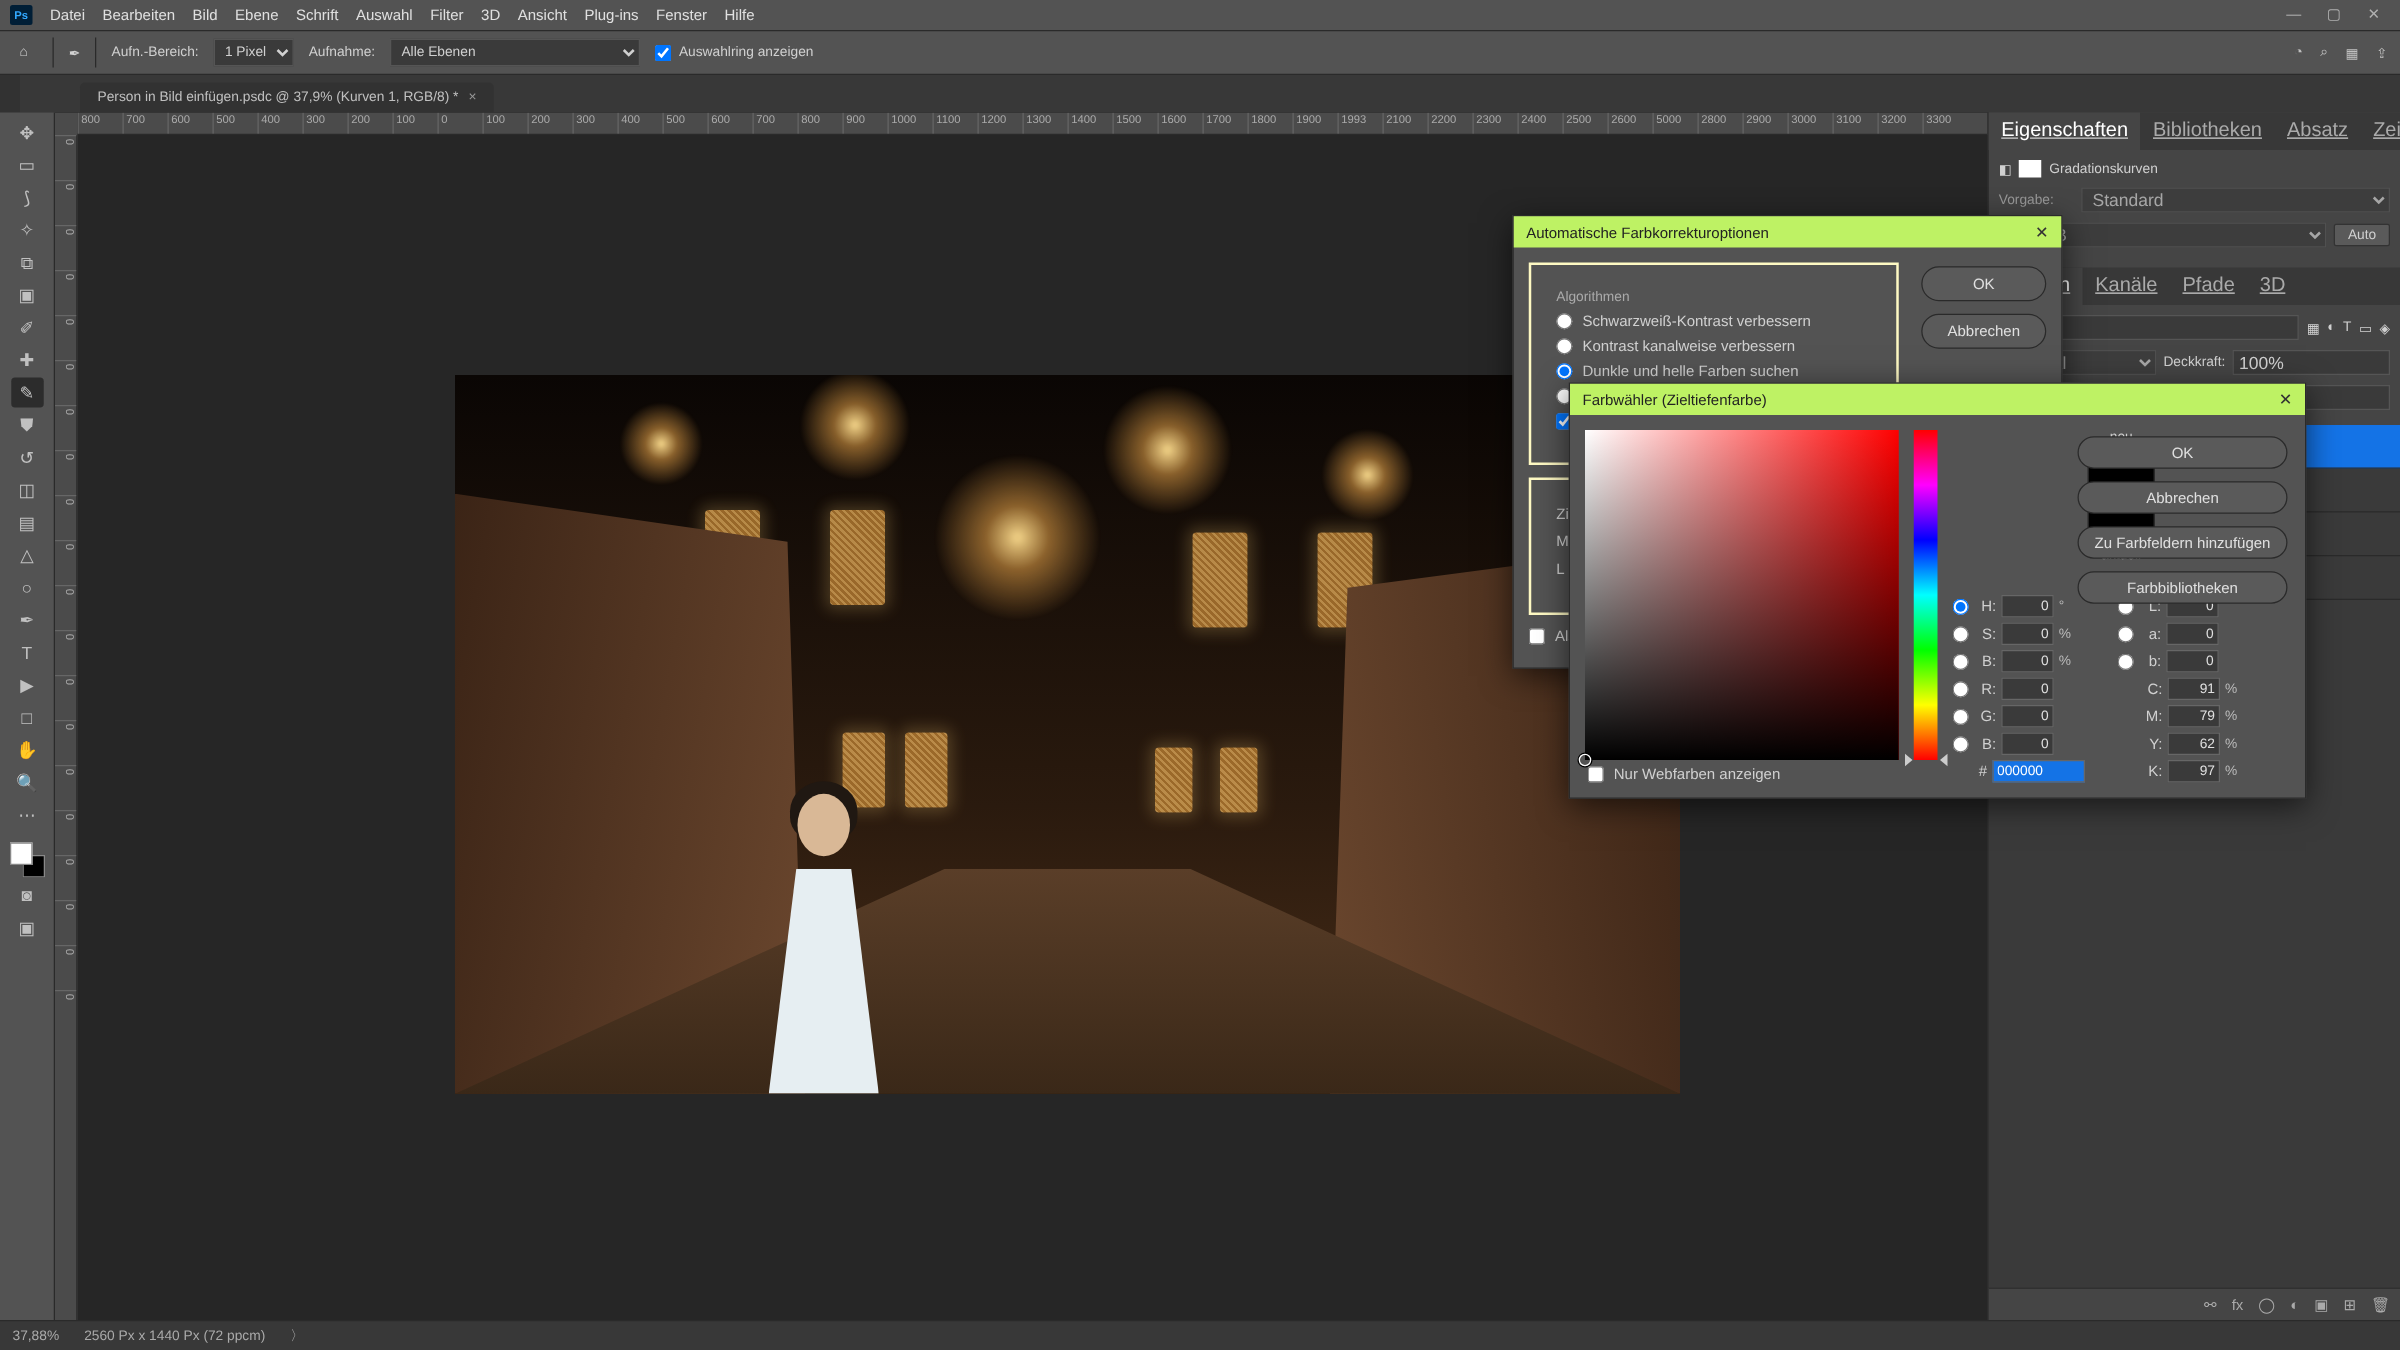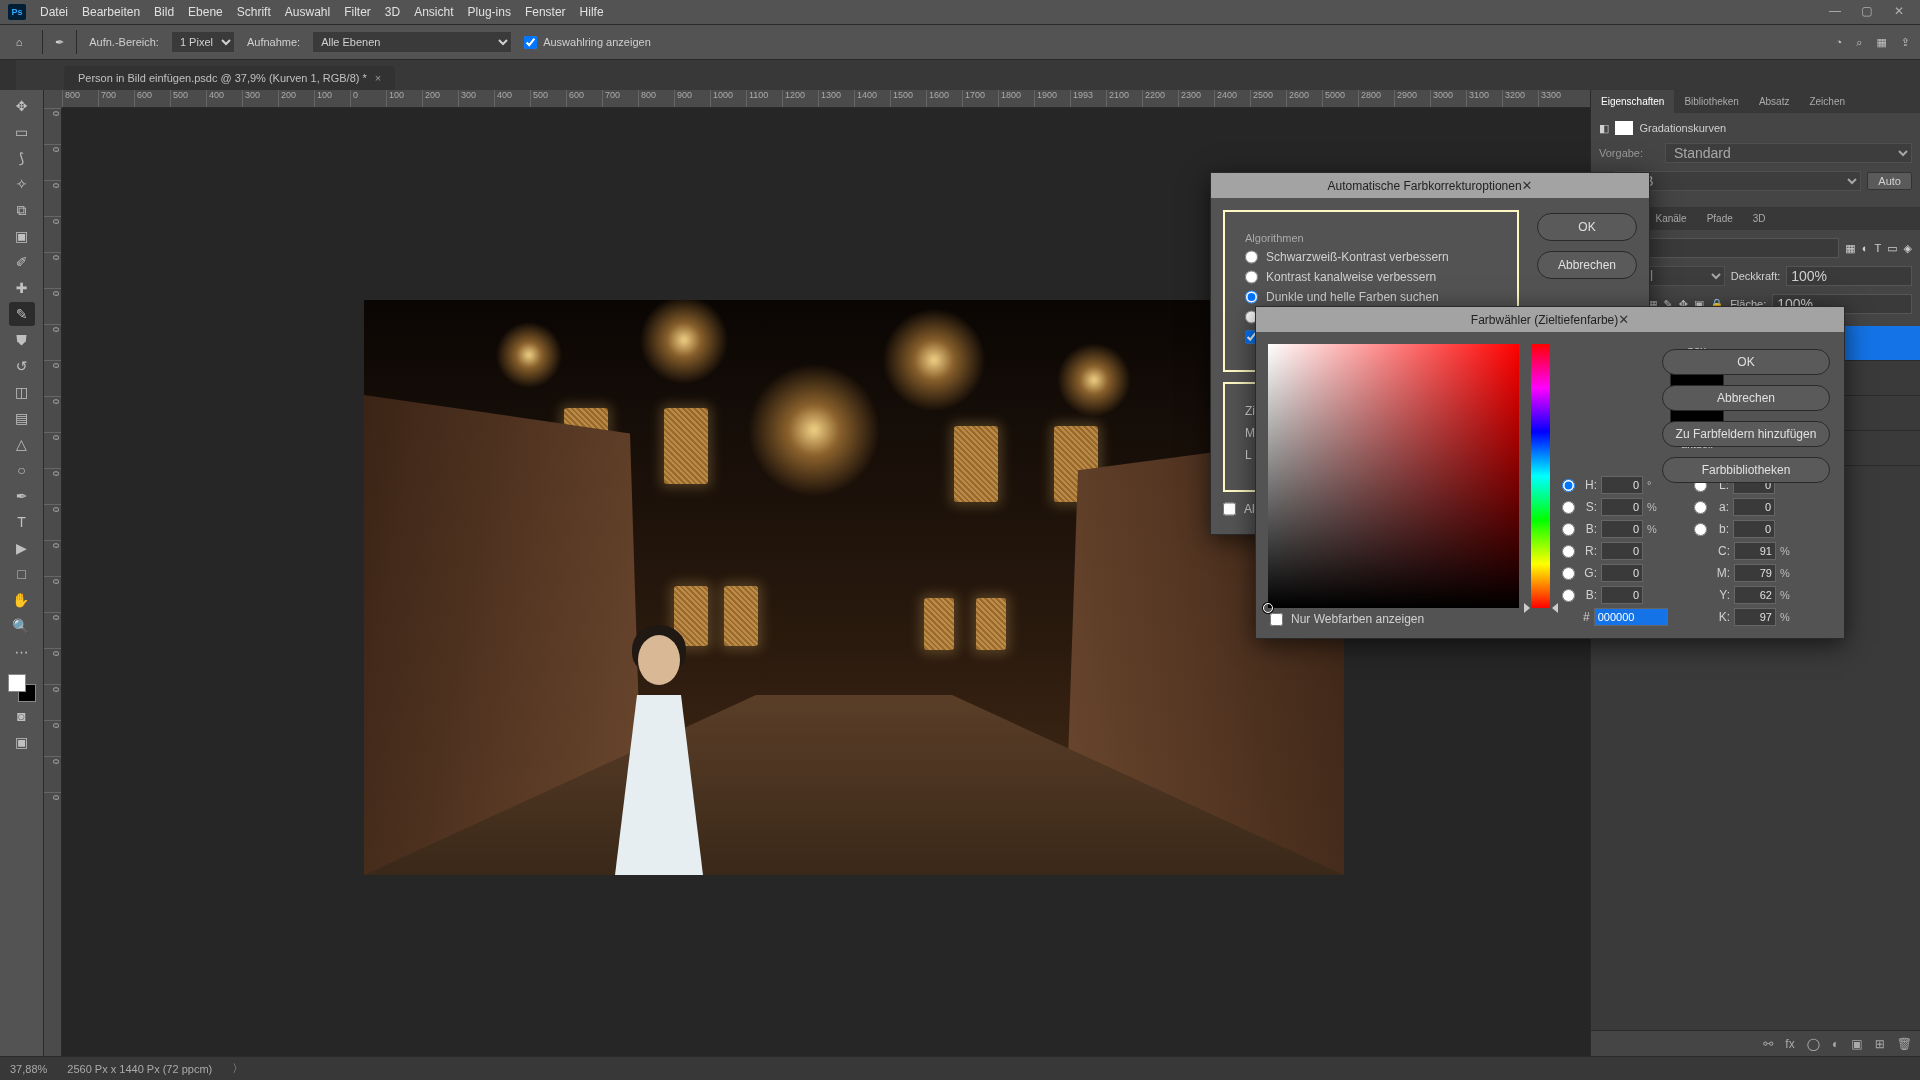--- a/index.html
+++ b/index.html
@@ -54,21 +54,21 @@
 .building-r { position: absolute; right: 0; bottom: 0; width: 280px; height: 440px; background: linear-gradient(-100deg, #3b2416, #6b472e); clip-path: polygon(5% 8%, 100% 0, 100% 100%, 0 100%); }
 .street { position: absolute; bottom: 0; left: 0; right: 0; height: 180px; background: linear-gradient(#5a3e28, #3a2818); clip-path: polygon(0 100%, 100% 100%, 60% 0, 40% 0); }
 .lantern { position: absolute; width: 44px; height: 76px; background: repeating-linear-gradient(45deg, #d4a054, #d4a054 2px, #b07830 2px, #b07830 4px); border-radius: 3px; opacity: 0.85; box-shadow: 0 0 12px 4px rgba(255,210,120,0.25); }
 .person { position: absolute; bottom: 0; left: 240px; width: 110px; height: 280px; }
 .person .dress { position: absolute; bottom: 0; width: 100%; height: 180px; background: #e6eef2; clip-path: polygon(30% 0, 70% 0, 90% 100%, 10% 100%); }
 .person .head { position: absolute; top: 40px; left: 34px; width: 42px; height: 50px; background: #d9b896; border-radius: 50%; }
 .person .hair { position: absolute; top: 30px; left: 28px; width: 54px; height: 48px; background: #201812; border-radius: 50% 50% 40% 40%; }
 
 
 .right-stack { width: 330px; background: #454545; display: flex; flex-direction: column; border-left: 1px solid #2a2a2a; }
-.panel-tabs { display: flex; background: #383838; font-size: 10px; }
+.panel-tabs { display: flex; background: #383838; font-size: 16px; text-decoration: underline; }
 .panel-tabs span { padding: 6px 10px; color: #aaa; cursor: pointer; }
 .panel-tabs span.active { color: #fff; background: #454545; }
 .panel-body { padding: 8px; font-size: 11px; }
 .panel-row { display: flex; align-items: center; gap: 6px; margin-bottom: 8px; }
 .panel-row select, .panel-row input { background: #3a3a3a; color: #d0d0d0; border: 1px solid #555; height: 20px; font-size: 14px; flex: 1; padding: 0 4px; }
 .panel-row .label { color: #999; width: 60px; }
 .panel-button { background: #5a5a5a; border: 1px solid #333; padding: 2px 10px; font-size: 11px; color: #d0d0d0; border-radius: 2px; cursor: pointer; }
 
 .layers-panel { flex: 1; display: flex; flex-direction: column; }
 .layers-list { flex: 1; background: #3a3a3a; overflow-y: auto; }
@@ -78,21 +78,21 @@
 .layer-row .thumb { width: 34px; height: 26px; background: #888; border: 1px solid #222; }
 .layer-row .mask { width: 34px; height: 26px; background: #fff; border: 1px solid #222; }
 .layers-footer { height: 26px; background: #454545; border-top: 1px solid #2a2a2a; display: flex; align-items: center; justify-content: flex-end; gap: 12px; padding: 0 8px; font-size: 12px; color: #aaa; }
 .layers-footer span { cursor: pointer; }
 
 
 .statusbar { position: absolute; bottom: 0; left: 0; right: 0; height: 24px; background: #383838; border-top: 1px solid #2a2a2a; display: flex; align-items: center; padding: 0 10px; gap: 20px; font-size: 11px; color: #aaa; }
 
 
 .dialog { position: absolute; background: #535353; border: 1px solid #2a2a2a; box-shadow: 0 6px 24px rgba(0,0,0,0.6); }
-.dialog-header { background: #a3a3a3; color: #222; padding: 5px 10px; font-size: 12px; display: flex; justify-content: center; align-items: center; }
+.dialog-header { background: #bef264; color: #222; padding: 5px 10px; font-size: 12px; display: flex; justify-content: space-between; align-items: center; }
 .dialog-header .close-x { cursor: pointer; font-size: 13px; color: #333; }
 .dialog-body { padding: 12px; font-size: 12px; color: #d0d0d0; }
 
 
 .auto-dialog { top: 172px; left: 1210px; width: 440px; }
 .auto-dialog .algo-group { border: 2px solid #fef9c3; padding: 20px; margin-bottom: 10px; }
 .auto-dialog .group-title { font-size: 11px; color: #aaa; margin-bottom: 6px; }
 .auto-dialog label { display: flex; gap: 8px; margin-bottom: 6px; font-size: 12px; }
 .auto-dialog .btn-col { position: absolute; right: 12px; top: 40px; display: flex; flex-direction: column; gap: 10px; }
 .auto-dialog .dlg-btn { width: 100px; height: 28px; background: #5a5a5a; border: 1px solid #2a2a2a; border-radius: 14px; color: #e0e0e0; font-size: 12px; cursor: pointer; text-align: center; line-height: 26px; }

